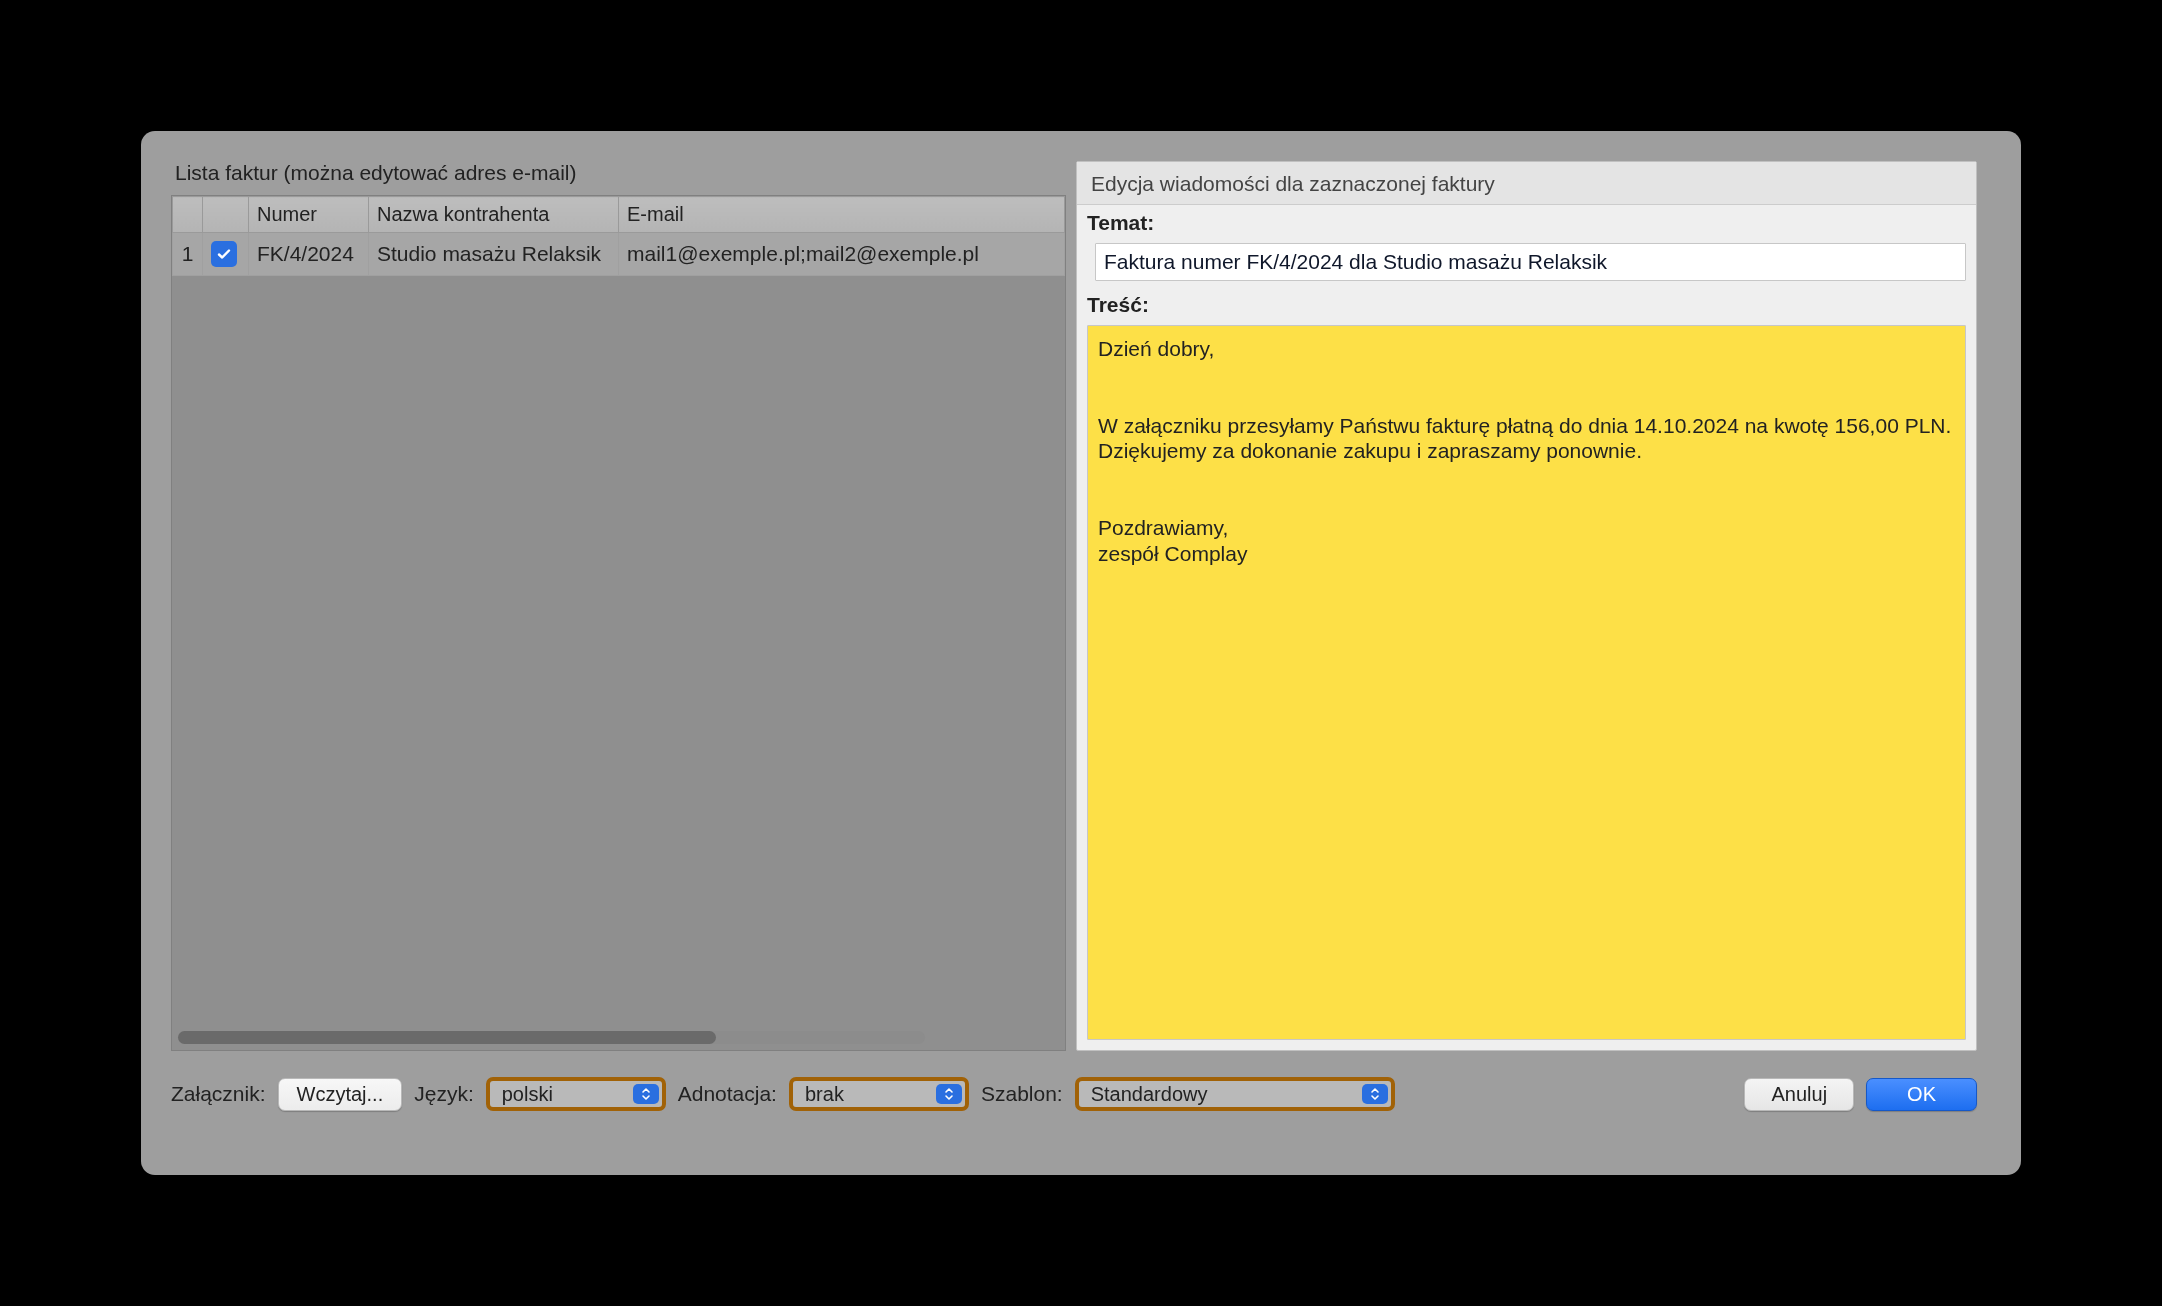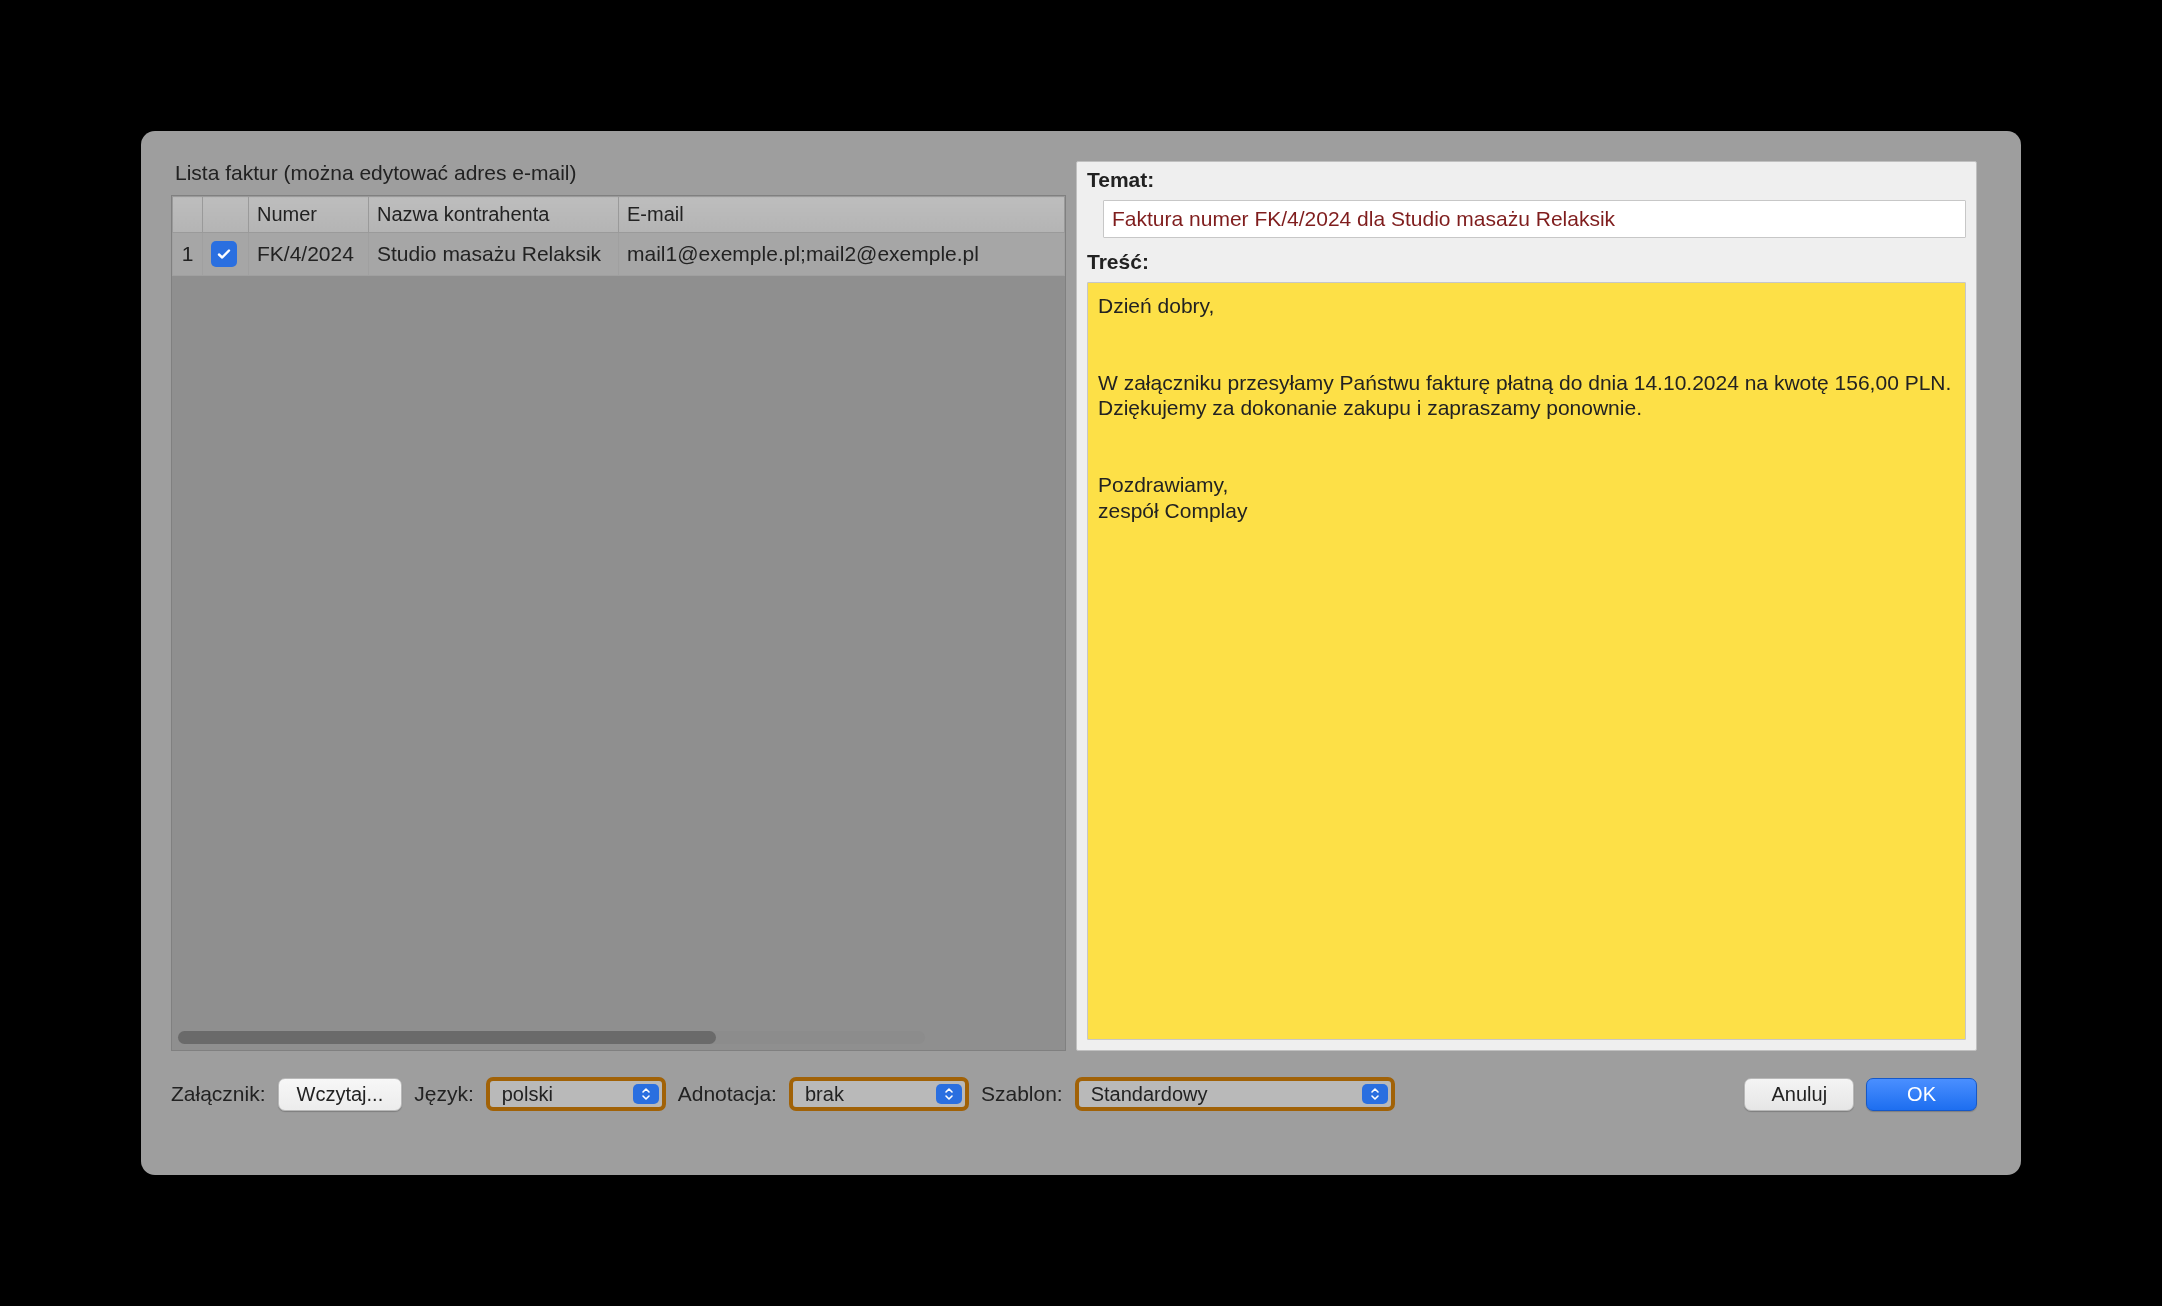--- a/index.html
+++ b/index.html
@@ -143,26 +143,26 @@
       border-bottom: 1px solid #ccc;
     }
 
     .label-row {
       font-weight: 700;
       padding: 6px 10px 4px 10px;
       font-size: 21px;
     }
 
     .subject-input {
-      margin: 4px 10px 6px 26px;
+      margin: 4px 10px 6px 18px;
       border: 1px solid #c7c7c7;
       background: #fff;
       padding: 6px 8px;
       font-size: 21px;
-      color: #7f1d1d;
+      color: #0f172a;
       font-family: inherit;
       border-radius: 1px;
     }
 
     .body-textarea {
       margin: 4px 10px 10px 10px;
       flex: 1;
       border: 1px solid #c7c7c7;
       background: #fde047;
       padding: 10px 10px;
@@ -290,20 +290,21 @@
             </tr>
           </tbody>
         </table>
         <div class="hscroll">
           <div class="hscroll-thumb"></div>
         </div>
       </div>
     </div>
 
     <div class="right-panel">
+      <div class="right-header">Edycja wiadomości dla zaznaczonej faktury</div>
       <div class="label-row">Temat:</div>
       <input class="subject-input" type="text" value="Faktura numer FK/4/2024 dla Studio masażu Relaksik" style="">
       <div class="label-row">Treść:</div>
       <textarea class="body-textarea" style="">Dzień dobry,
 
 
 W załączniku przesyłamy Państwu fakturę płatną do dnia 14.10.2024 na kwotę 156,00 PLN. Dziękujemy za dokonanie zakupu i zapraszamy ponownie.
 
 
 Pozdrawiamy,

